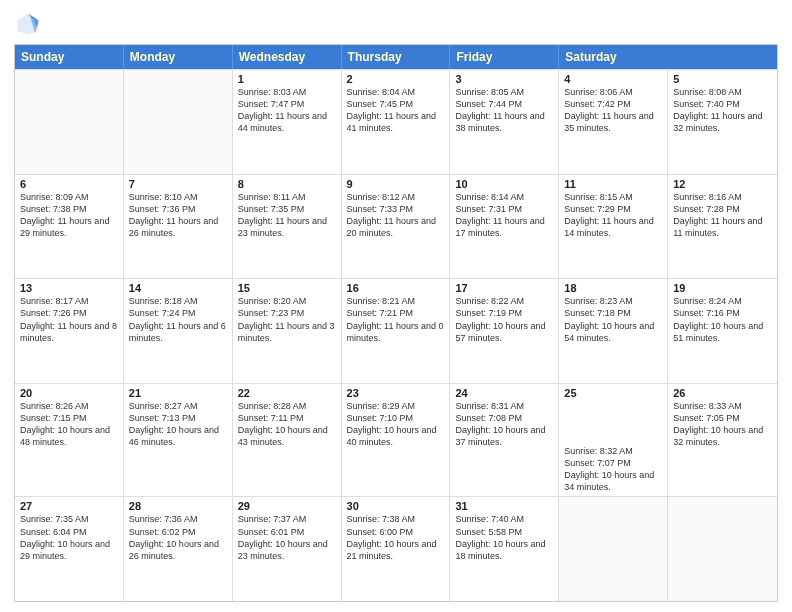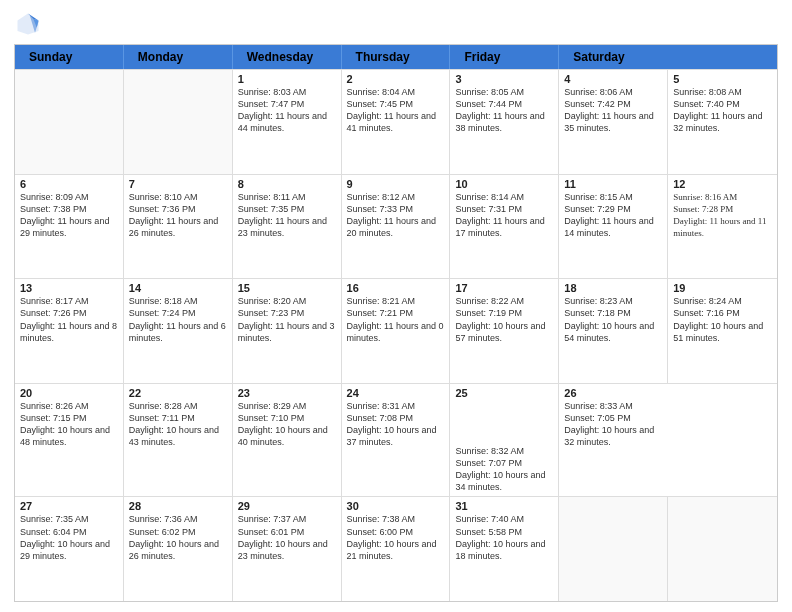--- a/index.html
+++ b/index.html
@@ -64,24 +64,24 @@
       display: flex;
       flex-direction: column;
       border: 1px solid #ccc;
     }
     .cal-header {
       display: grid;
       grid-template-columns: repeat(7, 1fr);
       background: #3a7bd5;
     }
     .cal-header-cell {
-      color: #000000;
+      color: #fef9c3;
       font-size: 12px;
       font-weight: bold;
-      padding: 5px 14px;
+      padding: 5px 6px;
       border-right: 1px solid #5a96e3;
     }
     .cal-header-cell:last-child {
       border-right: none;
     }
     .cal-body {
       flex: 1;
       display: flex;
       flex-direction: column;
     }
@@ -216,21 +216,21 @@
 Daylight: 11 hours and 17 minutes.</div>
           </div>
           <div class="cal-cell">
             <div class="day-num">11</div>
             <div class="cell-info" style="white-space: pre-line;">Sunrise: 8:15 AM
 Sunset: 7:29 PM
 Daylight: 11 hours and 14 minutes.</div>
           </div>
           <div class="cal-cell">
             <div class="day-num">12</div>
-            <div class="cell-info" style="white-space: pre-line; font-family: Liberation Serif, serif;">Sunrise: 8:16 AM
+            <div class="cell-info" style="white-space: pre-line;">Sunrise: 8:16 AM
 Sunset: 7:28 PM
 Daylight: 11 hours and 11 minutes.</div>
           </div>
         </div>
         <div class="cal-row">
           <div class="cal-cell">
             <div class="day-num">13</div>
             <div class="cell-info" style="white-space: pre-line;">Sunrise: 8:17 AM
 Sunset: 7:26 PM
 Daylight: 11 hours and 8 minutes.</div>
@@ -271,20 +271,26 @@
 Sunset: 7:16 PM
 Daylight: 10 hours and 51 minutes.</div>
           </div>
         </div>
         <div class="cal-row">
           <div class="cal-cell">
             <div class="day-num">20</div>
             <div class="cell-info" style="white-space: pre-line;">Sunrise: 8:26 AM
 Sunset: 7:15 PM
 Daylight: 10 hours and 48 minutes.</div>
+          </div>
+          <div class="cal-cell">
+            <div class="day-num">21</div>
+            <div class="cell-info" style="white-space: pre-line;">Sunrise: 8:27 AM
+Sunset: 7:13 PM
+Daylight: 10 hours and 46 minutes.</div>
           </div>
           <div class="cal-cell">
             <div class="day-num">22</div>
             <div class="cell-info" style="white-space: pre-line;">Sunrise: 8:28 AM
 Sunset: 7:11 PM
 Daylight: 10 hours and 43 minutes.</div>
           </div>
           <div class="cal-cell">
             <div class="day-num">23</div>
             <div class="cell-info" style="white-space: pre-line;">Sunrise: 8:29 AM

